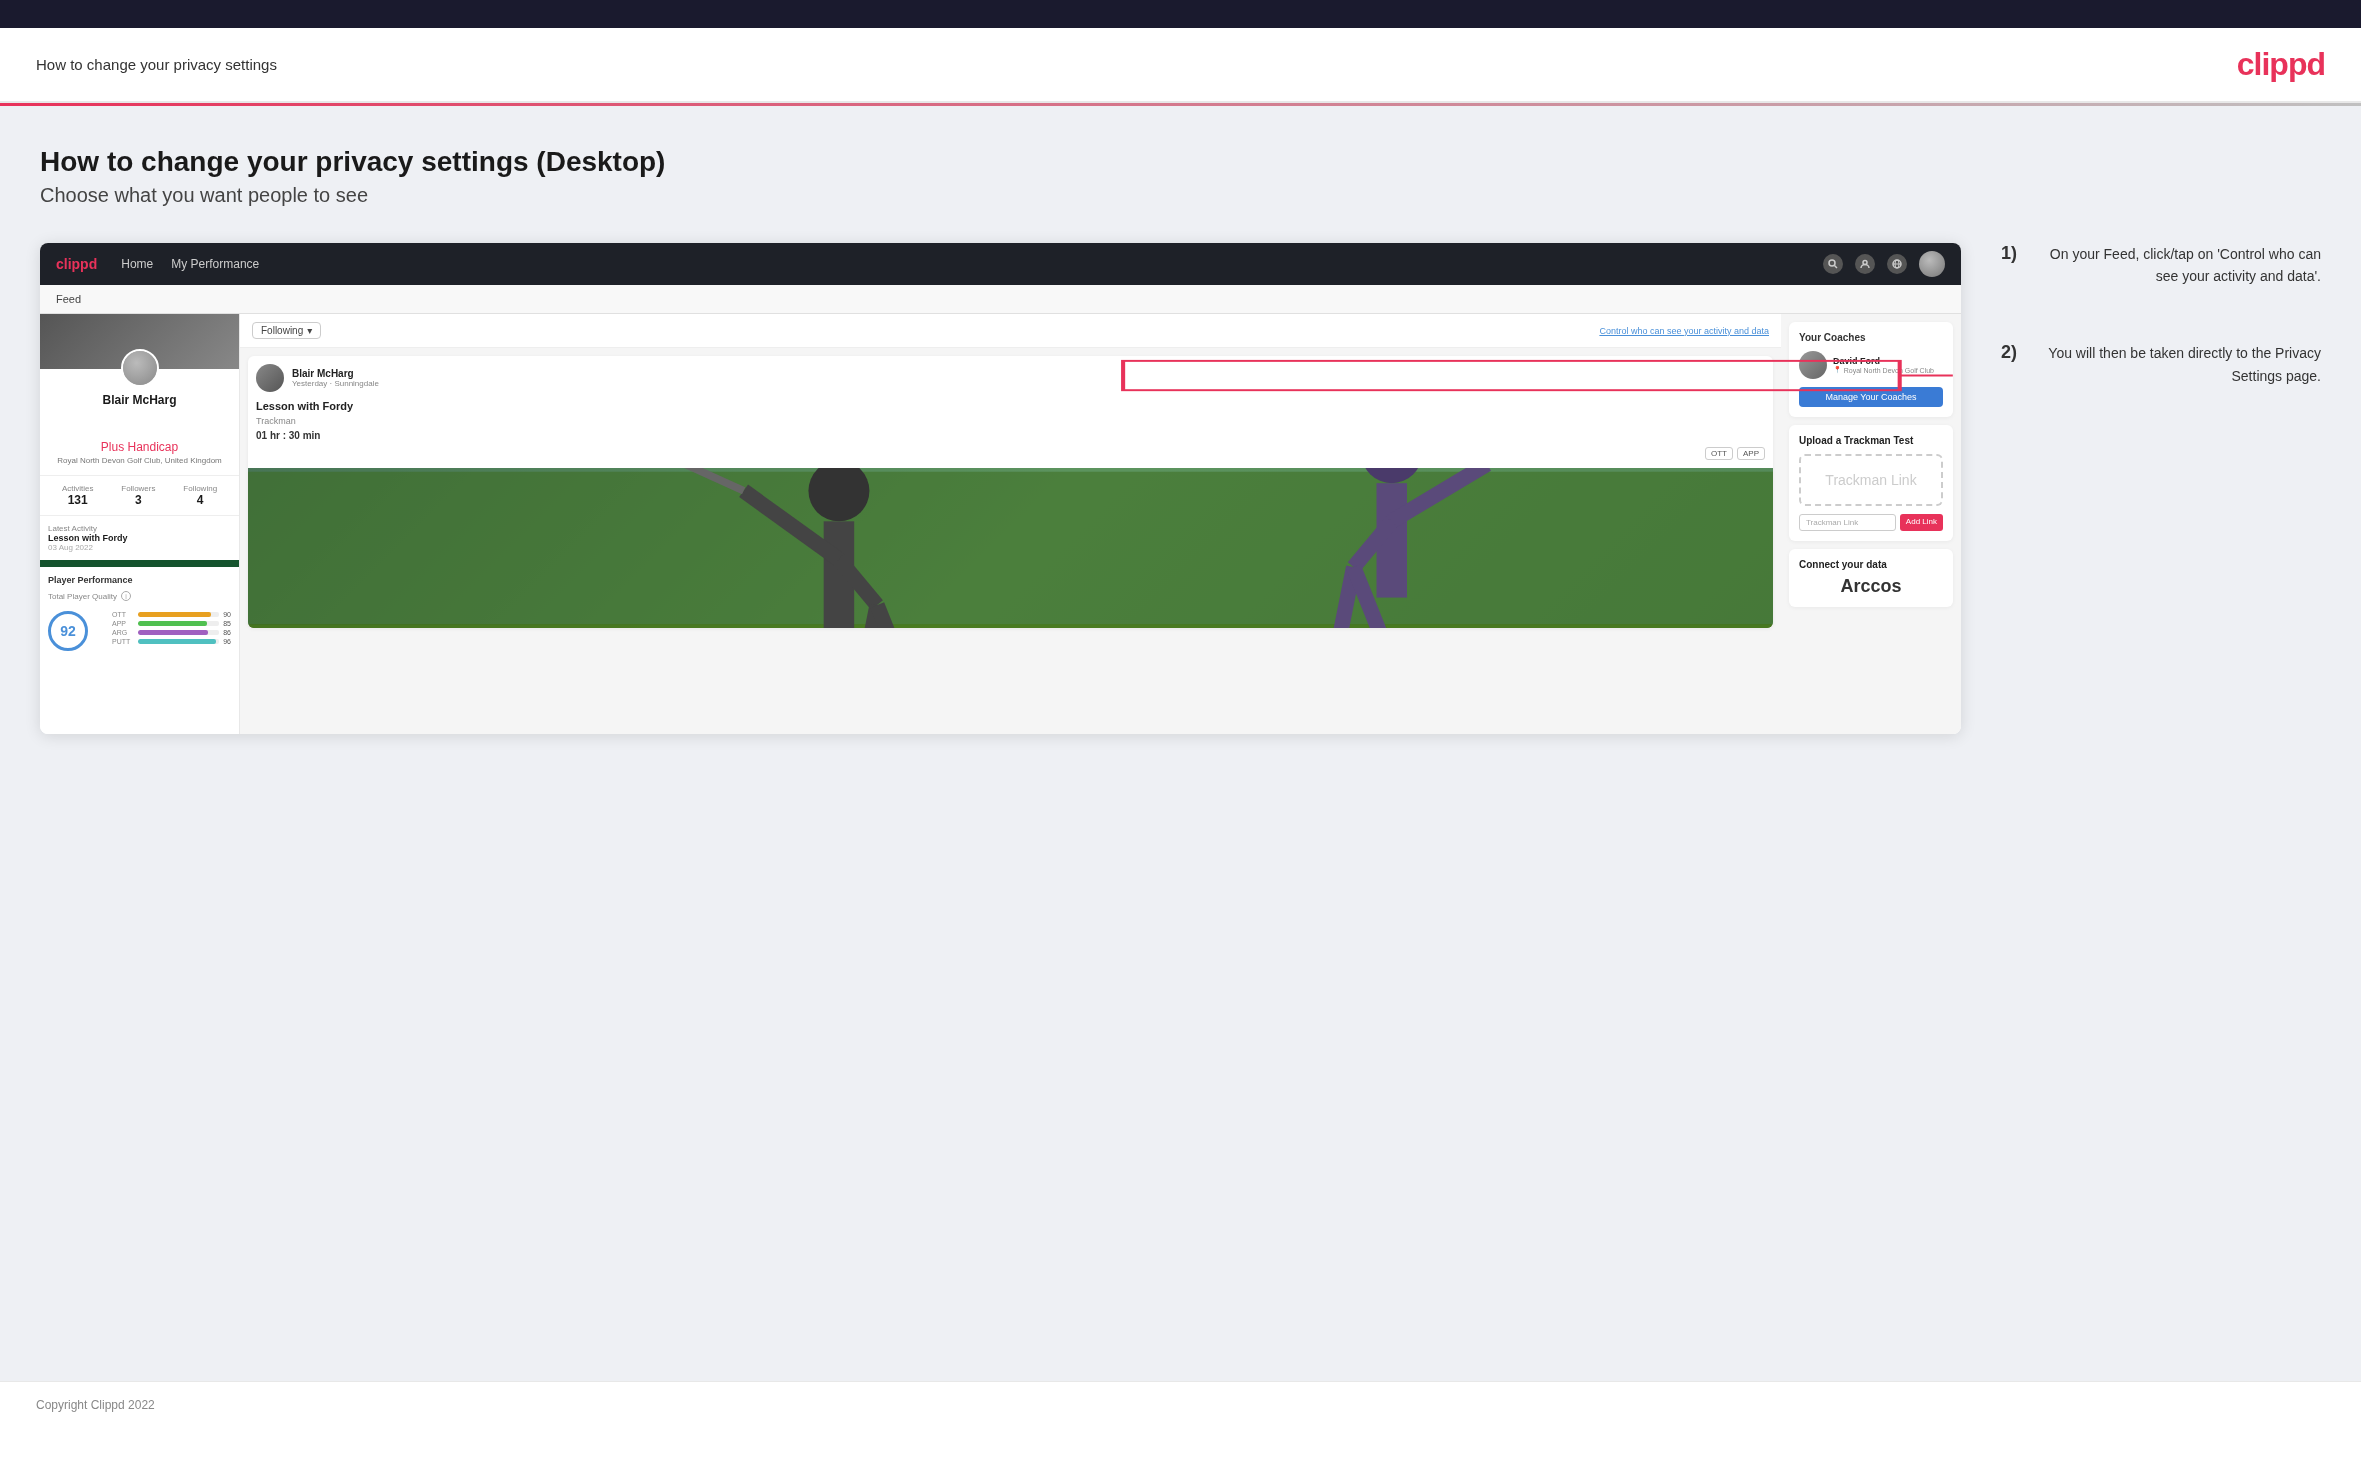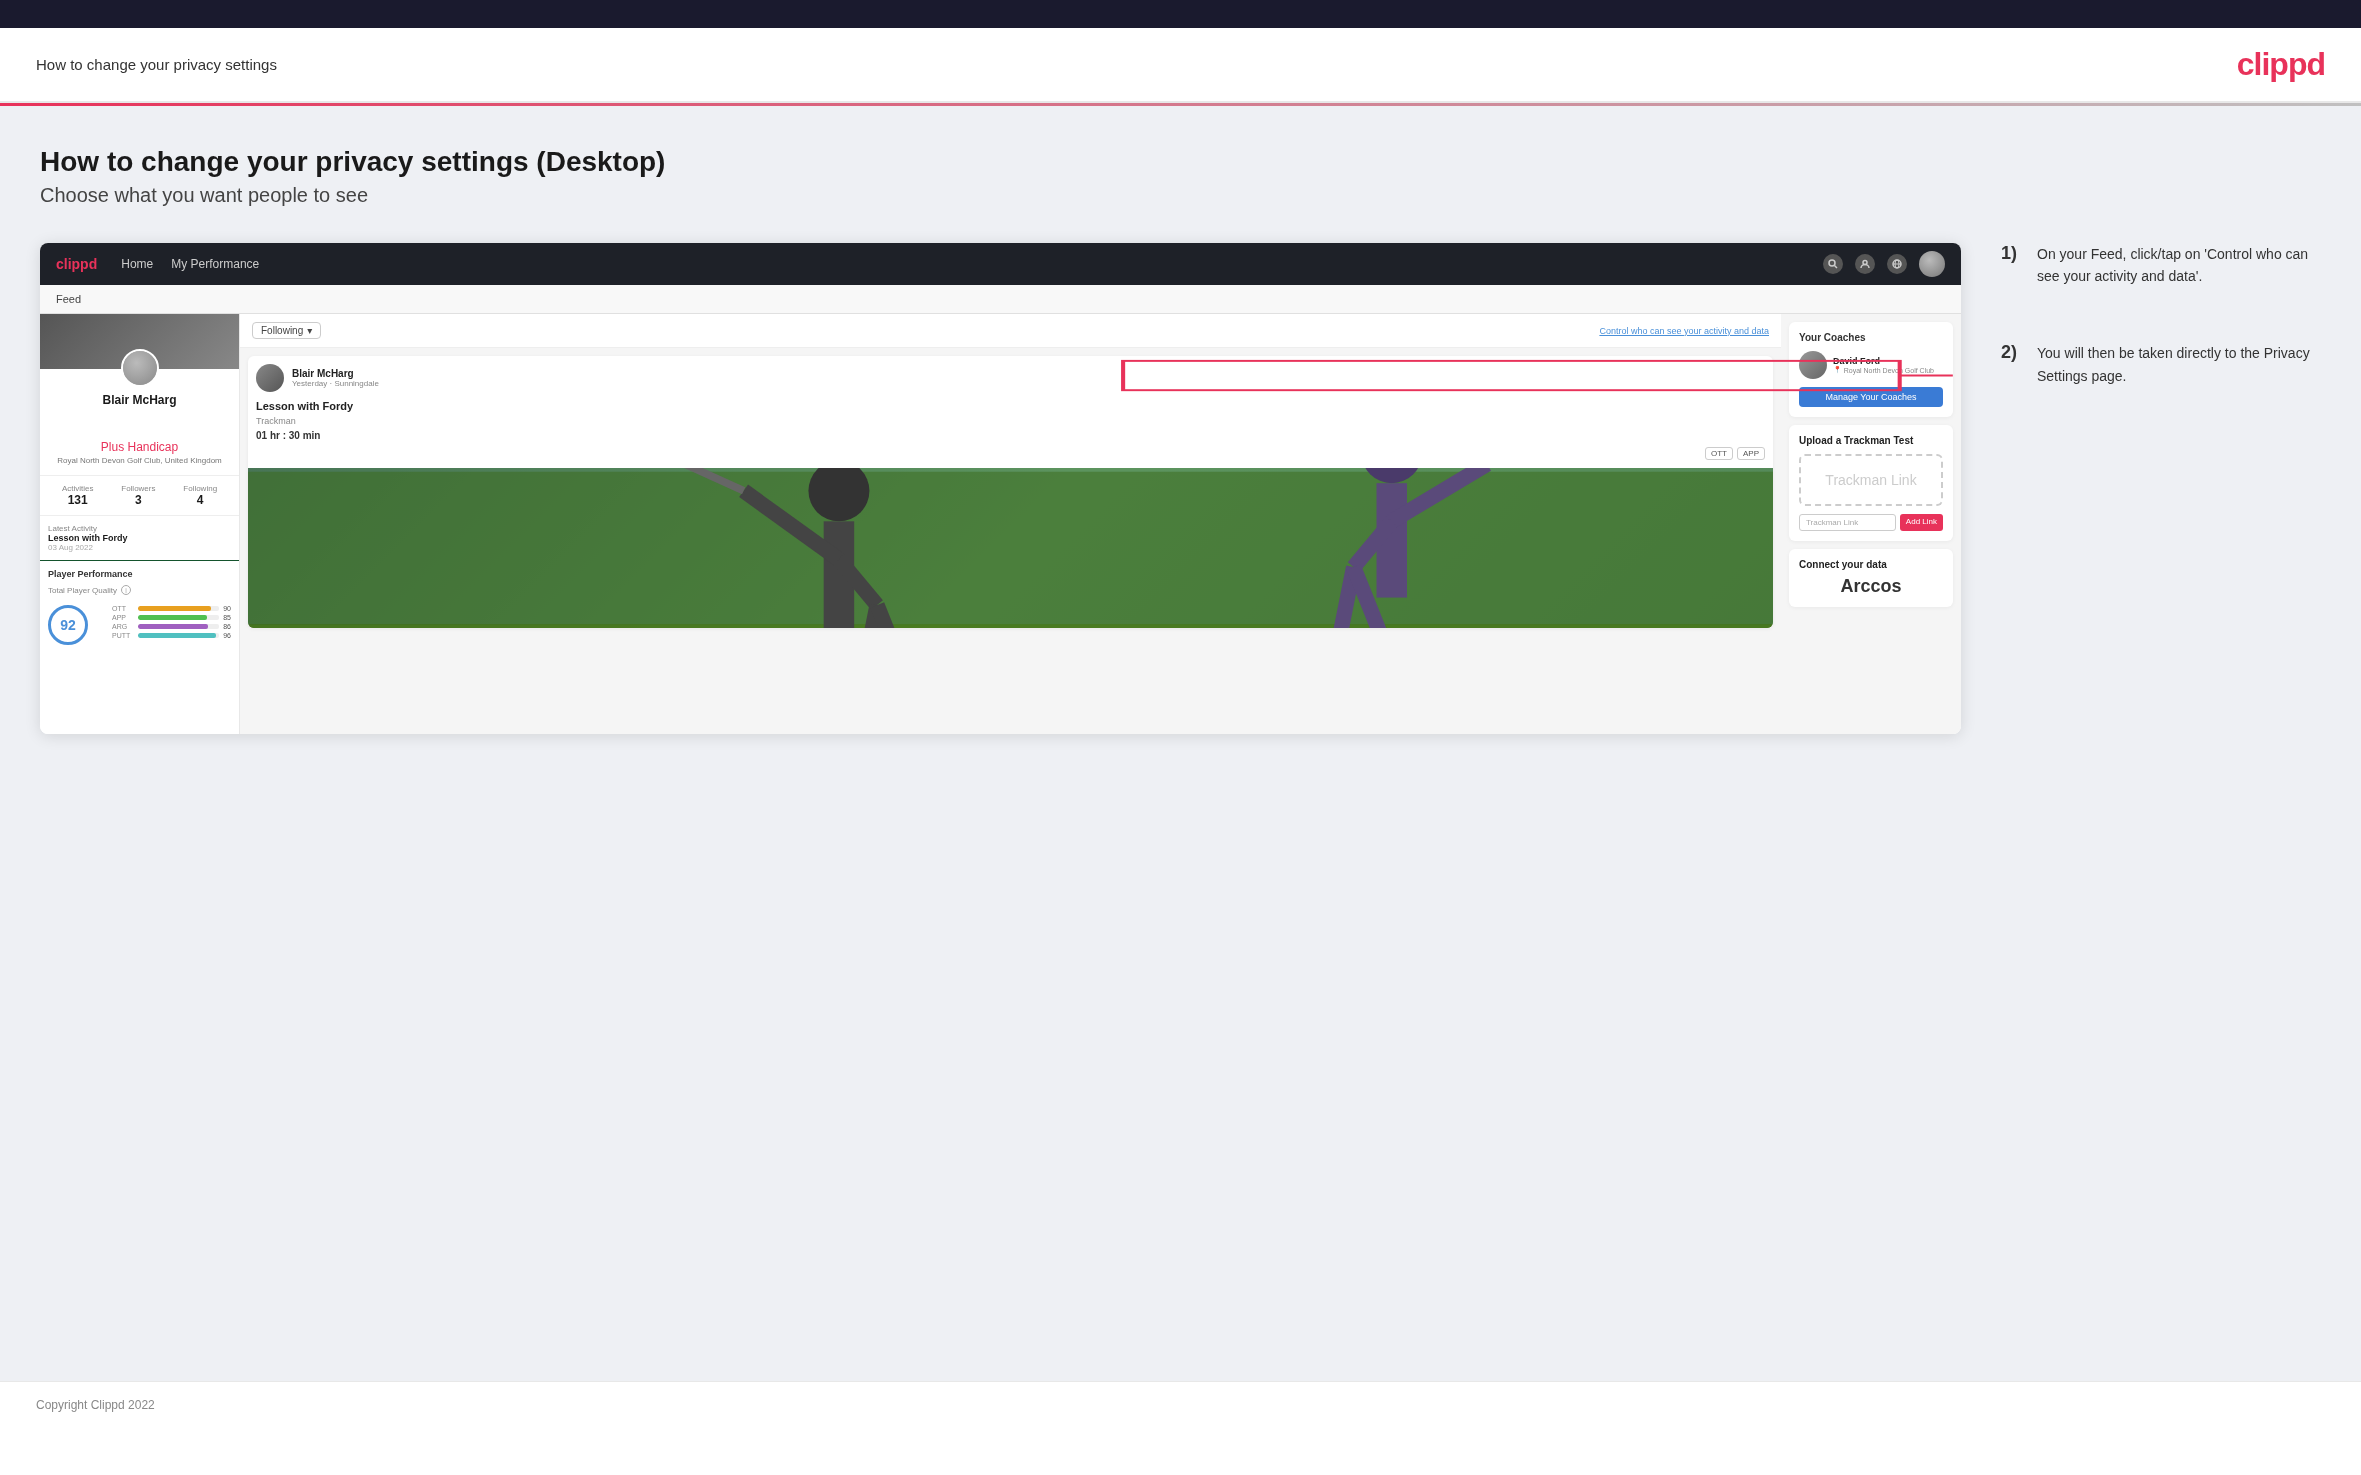--- a/index.html
+++ b/index.html
@@ -210,21 +210,21 @@
       font-size: 9px;
       font-weight: 600;
       color: #1a1a1a;
     }
     .mock-latest-date {
       font-size: 8px;
       color: #aaa;
     }
     .mock-performance {
       padding: 8px;
-      border-top: 1px solid #14532d;
+      border-top: 7px solid #14532d;
     }
     .mock-perf-title {
       font-size: 9px;
       font-weight: 700;
       color: #333;
       margin-bottom: 6px;
     }
     .mock-tpq {
       font-size: 8px;
       color: #888;
@@ -488,20 +488,21 @@
       font-size: 18px;
       font-weight: 600;
       color: #333;
       flex-shrink: 0;
       width: 24px;
     }
     .instruction-text {
       font-size: 14px;
       color: #333;
       line-height: 1.6;
+      text-align: right;
     }
 
     
     .mock-arrow-overlay {
       position: absolute;
       top: 0;
       left: 0;
       width: 100%;
       height: 100%;
       pointer-events: none;

